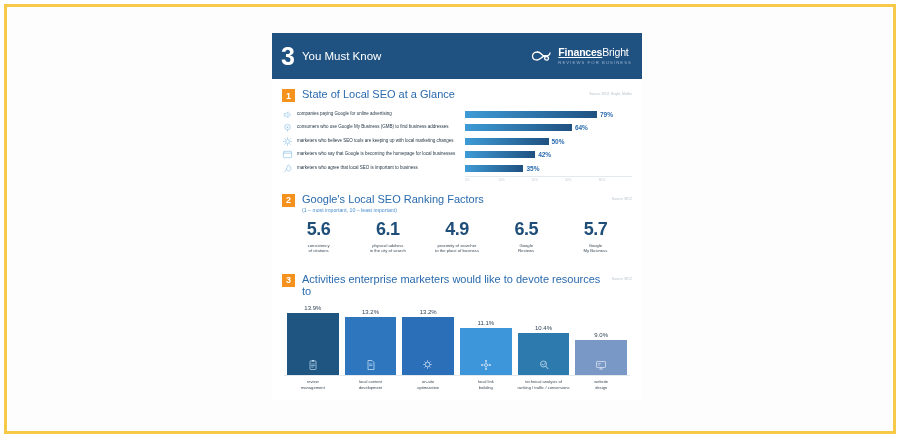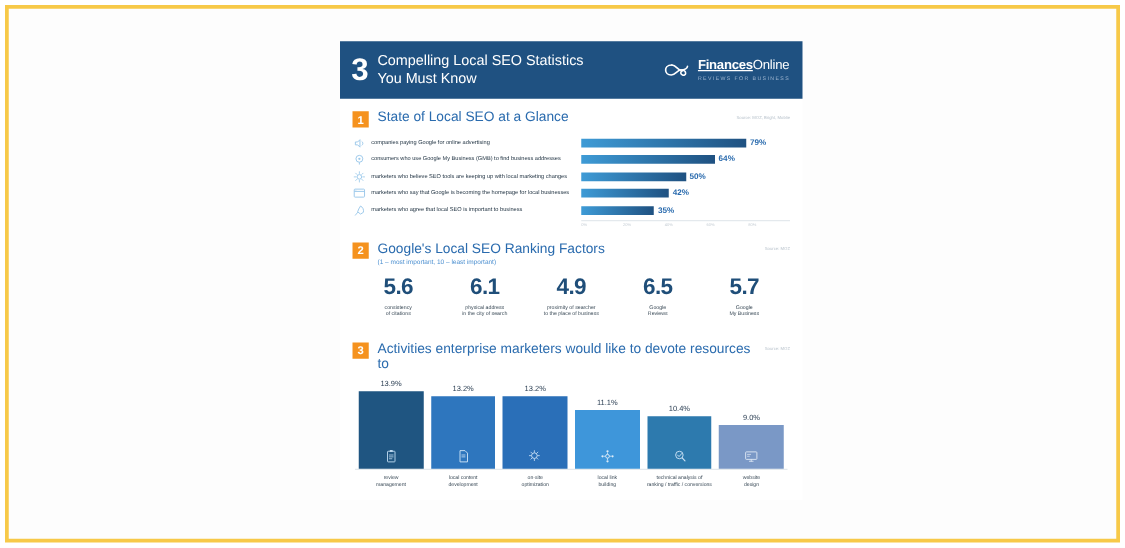--- a/index.html
+++ b/index.html
@@ -253,30 +253,29 @@
 </style>
 </head>
 <body>
 
 <div class="page-frame">
   <div class="infographic">
 
     <div class="ig-header">
       <div class="hdr-num">3</div>
       <div class="hdr-title">
-        <span>Compelling Local SEO Statistics</span>
         <span>You Must Know</span>
       </div>
       <div class="logo-wrap">
         <svg class="logo-mark" viewBox="0 0 44 28">
           <path d="M13 6 C5 6 3 11 3 14 C3 18 6 22 12 22 C19 22 22 14 27 14 C33 14 35 17 35 19 C35 22 32 23 30 22 C27 21 26 17 29 16" fill="none" stroke="#ffffff" stroke-width="2.6" stroke-linecap="round"></path>
           <path d="M13 6 C20 6 22 14 27 14 C34 14 38 11 38 8" fill="none" stroke="#ffffff" stroke-width="2.6" stroke-linecap="round"></path>
         </svg>
         <div>
-          <div class="logo-text-main"><b>Finances</b><span>Online</span></div>
+          <div class="logo-text-main"><b>Finances</b><span>Bright</span></div>
           <div class="logo-text-sub">REVIEWS FOR BUSINESS</div>
         </div>
       </div>
     </div>
 
     <div class="section">
       <div class="sec-head">
         <div class="sec-badge">1</div>
         <div class="sec-titles">
           <div class="sec-title">State of Local SEO at a Glance</div>

